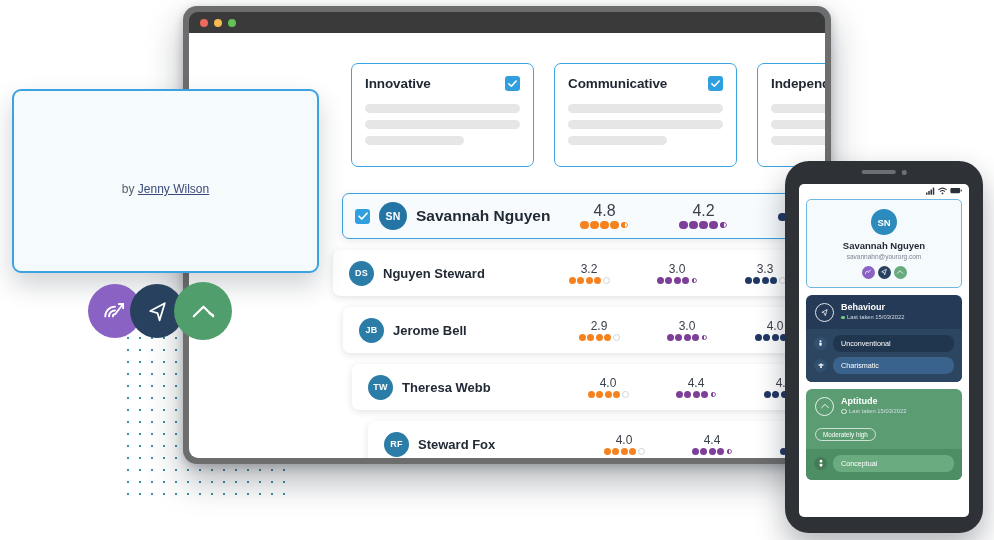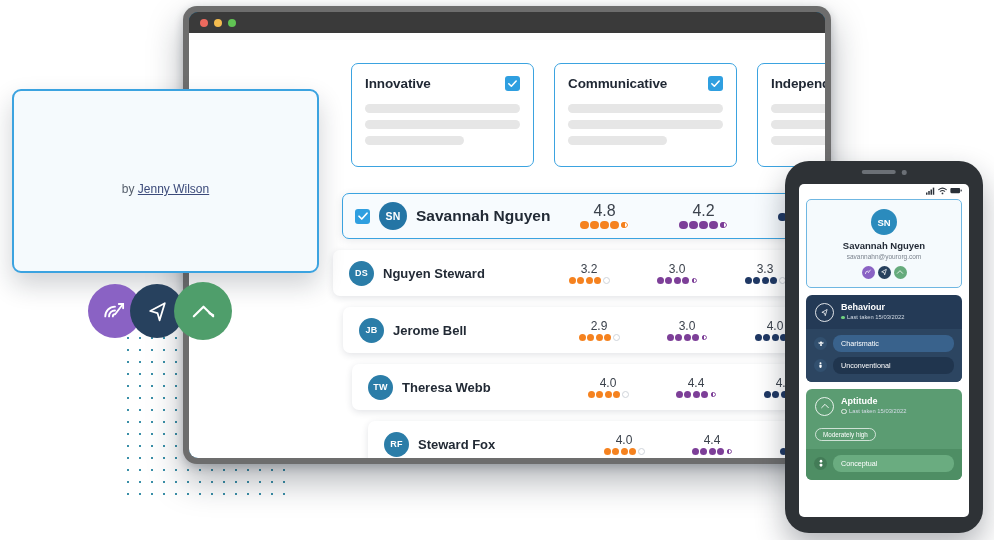--- a/index.html
+++ b/index.html
@@ -514,35 +514,35 @@
                 <div class="m-ptitle">Behaviour</div>
                 <div class="m-psub">
                   <span class="sdot"></span>
                   <span>Last taken 15/03/2022</span>
                 </div>
               </span>
             </div>
             <div class="m-list">
               <div class="m-item">
                 <span class="m-iico">
+                  <svg width="7" height="8" viewBox="0 0 24 24" fill="#fff">
+                    <circle cx="12" cy="6" r="3.4"></circle>
+                    <path d="M8 11h8v7a4 4 0 0 1-8 0z"></path>
+                  </svg>
+                </span>
+                <span class="m-bar">Unconventional</span>
+              </div>
+              <div class="m-item">
+                <span class="m-iico">
                   <svg width="8" height="8" viewBox="0 0 24 24" fill="#fff">
                     <path d="M5 8l3 3 4-5 4 5 3-3v6H5z"></path>
                     <circle cx="12" cy="18" r="3"></circle>
                   </svg>
                 </span>
                 <span class="m-bar hl">Charismatic</span>
-              </div>
-              <div class="m-item">
-                <span class="m-iico">
-                  <svg width="7" height="8" viewBox="0 0 24 24" fill="#fff">
-                    <circle cx="12" cy="6" r="3.4"></circle>
-                    <path d="M8 11h8v7a4 4 0 0 1-8 0z"></path>
-                  </svg>
-                </span>
-                <span class="m-bar">Unconventional</span>
               </div>
             </div>
           </div>
           <div class="m-panel aptitude"><div class="m-panel-head">
               <span class="m-ring">
                 <svg width="10" height="10" viewBox="0 0 24 24" fill="none" stroke="#fff" stroke-width="2.2" stroke-linejoin="round" stroke-linecap="round">
                   <path d="M4 16 12 8l8 8"></path>
                 </svg>
               </span>
               <span>

